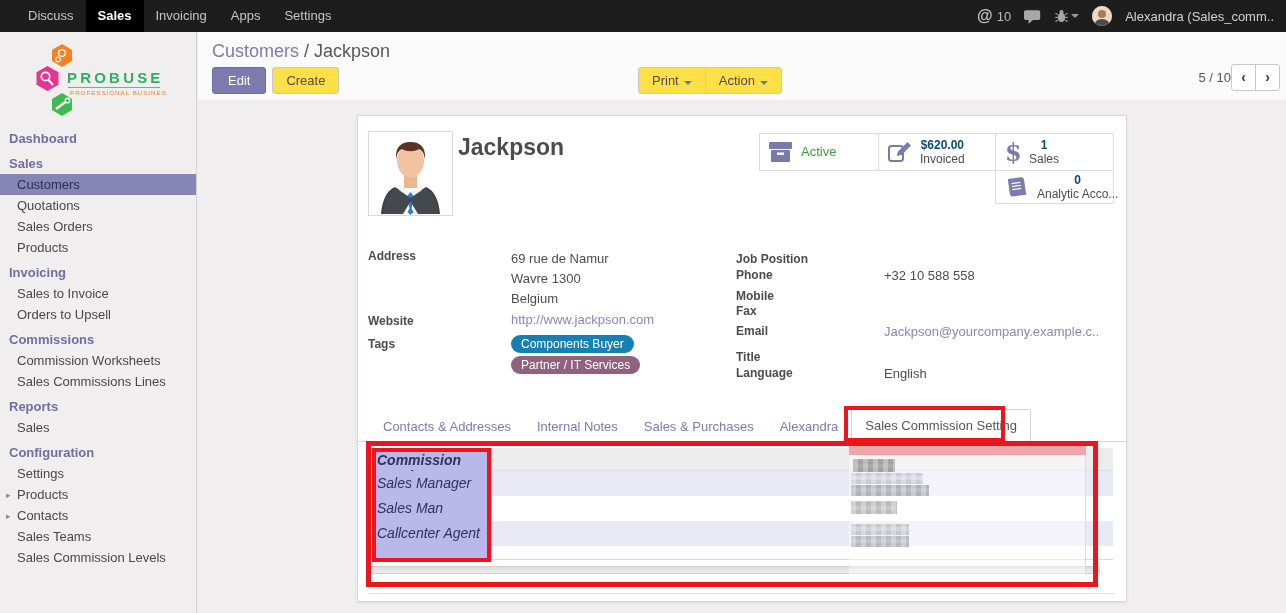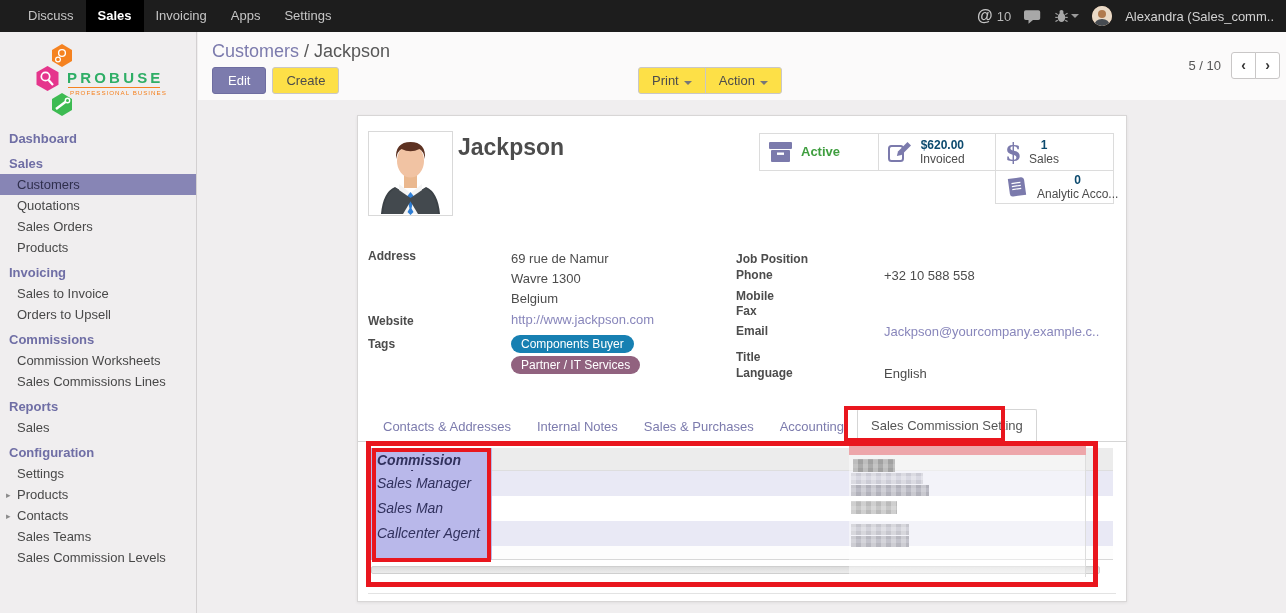--- a/index.html
+++ b/index.html
@@ -33,21 +33,21 @@
   .breadcrumb { position:absolute; left:14px; top:9px; font-size:18px; color:#585858; }
   .breadcrumb .bc-link { color:#7c7bad; cursor:pointer; }
   .cp-buttons { position:absolute; left:14px; top:35px; display:flex; gap:6px; }
   .btn { font-size:13px; padding:5px 13px; border-radius:3px; border:1px solid #c9c7c7; background:#fde047; color:#4c4c4c; cursor:pointer; font-family:inherit; }
   .btn-primary { background:#7c7bad; border-color:#6e6da0; color:#fff; padding:5px 15px; }
   .cp-center { position:absolute; left:432px; top:35px; display:flex; }
   .cp-center .btn { border-radius:0; margin-left:-1px; }
   .cp-center .btn:first-child { border-radius:3px 0 0 3px; margin-left:8px; }
   .cp-center .btn:last-child { border-radius:0 3px 3px 0; }
   .cp-center .caret-down { border-top-color:#777; margin-left:5px; }
-  .pager { position:absolute; right:6px; top:20px; display:flex; align-items:center; gap:10px; }
+  .pager { position:absolute; right:6px; top:32px; display:flex; align-items:center; gap:0; }
   .pager-text { font-size:13px; color:#555; }
   .pager-btns { display:flex; }
   .pager-btn { width:25px; height:27px; background:#fff; border:1px solid #c9c7c7; color:#333; font-size:14px; font-weight:bold; cursor:pointer; line-height:25px; text-align:center; }
   .pager-btn:first-child { border-radius:3px 0 0 3px; }
   .pager-btn:last-child { border-radius:0 3px 3px 0; margin-left:-1px; }
 
   
   .content { position:absolute; left:0; top:68px; right:0; bottom:0; }
   .sheet { position:relative; margin:15px 0 0 159px; width:770px; height:487px; background:#fff; border:1px solid #d8d6d6; box-shadow:0 1px 3px rgba(0,0,0,.07); }
   .avatar-box { position:absolute; left:10px; top:15px; width:85px; height:85px; background:#fff; border:1px solid #d9d9d9; }
@@ -228,21 +228,21 @@
           <path d="M14 82 q2 -21 13 -26 l16 11 -9 15z" fill="#43494e"></path>
           <path d="M69 82 q-2 -21 -13 -26 l-16 11 9 15z" fill="#43494e"></path>
           <ellipse cx="41.5" cy="29" rx="13.5" ry="16.5" fill="#f1c3a3"></ellipse>
           <path d="M27 27 q-1 -17 14.5 -17 q15.5 0 14.5 17 q-1.5 -8 -5.5 -10 q-9 4.5 -18 0 q-4 2 -5.5 10z" fill="#5d3222"></path>
         </svg>
       </div>
       <div class="page-title">Jackpson</div>
 
       <div class="stat-group">
         <div class="stat-row" id="stat-row1">
-            <button class="stat-btn" style="width: 120px; font-weight: bold;">
+            <button class="stat-btn" style="width: 120px;">
               <span class="stat-icon">
                 <svg width="25" height="22" viewBox="0 0 25 22">
                   <rect x="1" y="1" width="23" height="7" rx="1" fill="#7b7aac"></rect>
                   <rect x="3" y="9" width="19" height="12" rx="1" fill="#7b7aac"></rect>
                   <rect x="9" y="11.5" width="7" height="2.4" fill="#fff"></rect>
                 </svg>
               </span>
               <span class="stat-txt">
                 <div style="color: rgb(63, 158, 63); font-size: 13px;">Active</div>
               </span>
@@ -341,21 +341,21 @@
           <div class="frow" style="height: 16px;">
             <span class="flabel">Language</span>
             <span class="fvalue">English</span>
           </div>
         </div>
 
       <div class="tabs-bar" id="tabs-bar">
           <div class="tab">Contacts &amp; Addresses</div>
           <div class="tab">Internal Notes</div>
           <div class="tab">Sales &amp; Purchases</div>
-          <div class="tab">Accounting</div>
+          <div class="tab">Alexandra</div>
           <div class="tab active">Sales Commission Setting</div>
         </div>
 
       <div class="ctable" id="ctable">
           <div class="trow hdr">
             <div class="tc1">Commission Level</div>
             <div class="tc2"></div>
           </div>
           <div class="trow r alt">
             <div class="tc1">Sales Manager</div>

